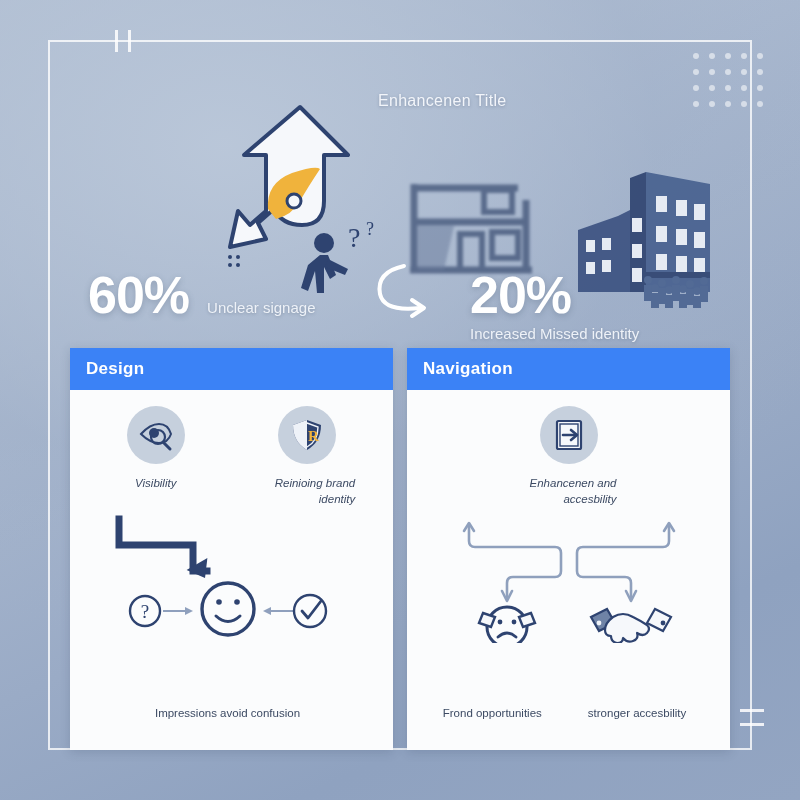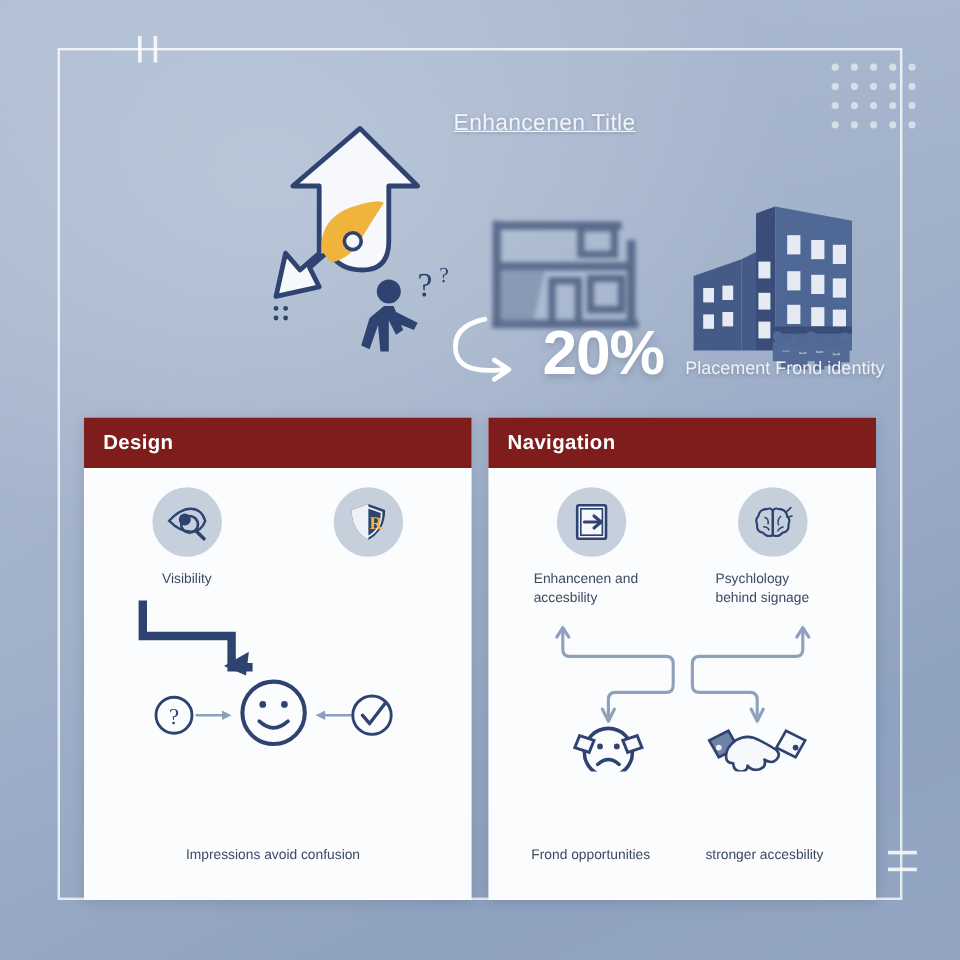--- a/index.html
+++ b/index.html
@@ -28,52 +28,51 @@
   
   .dotgrid{position:absolute;left:688px;top:48px;display:grid;
     grid-template-columns:repeat(5,16px);grid-template-rows:repeat(4,16px);}
   .dotgrid i{width:6px;height:6px;border-radius:50%;background:rgba(255,255,255,0.55);
     display:block;margin:5px;}
 
   
   .hero{position:absolute;left:48px;top:42px;right:48px;height:300px;}
   .title{
     position:absolute;left:378px;top:92px;width:260px;
-    color:#f2f5fa;font-size:19px;letter-spacing:.3px;
+    color:#f2f5fa;font-size:16px;letter-spacing:.3px;
     text-shadow:0 1px 3px rgba(60,75,100,.35);
-    text-decoration:underline;
   }
   .arrow-art{position:absolute;left:160px;top:55px;width:180px;height:200px;}
   .store-art{position:absolute;left:352px;top:128px;width:140px;height:120px;
     filter:blur(1.6px);opacity:.72;}
   .office-art{position:absolute;left:512px;top:126px;width:190px;height:140px;opacity:.9;}
 
   
   .stat{position:absolute;display:flex;align-items:baseline;}
   .stat .num{font-size:52px;font-weight:bold;color:#ffffff;letter-spacing:-1px;
     text-shadow:0 2px 6px rgba(70,85,110,.3);}
   .stat .cap{font-size:15px;color:#eef2f8;margin-left:18px;
     text-shadow:0 1px 3px rgba(70,85,110,.35);}
   .stat-a{left:88px;top:265px;}
-  .stat-b{left:452px;top:265px;}
+  .stat-b{left:452px;top:265px;flex-direction:column;}
   .curve-arrow{position:absolute;left:368px;top:258px;width:96px;height:70px;}
 
   
   .panels{position:absolute;left:70px;top:348px;right:70px;bottom:50px;display:flex;gap:14px;}
   .panel{flex:1;display:flex;flex-direction:column;background:#fbfcfd;
     box-shadow:0 2px 10px rgba(40,55,85,.18);}
-  .panel-head{background:#7f1d1d;color:#fff;font-size:17px;font-weight:bold;
+  .panel-head{background:#3b82f6;color:#fff;font-size:17px;font-weight:bold;
     padding:11px 16px;letter-spacing:.3px;}
   .panel-body{flex:1;display:flex;flex-direction:column;padding:16px 10px 10px;}
   .icon-row{display:flex;justify-content:space-around;}
   .icon-cell{flex:1;display:flex;flex-direction:column;align-items:center;}
   .circ{width:58px;height:58px;border-radius:50%;background:#c6d0dd;
     display:flex;align-items:center;justify-content:center;}
   .icon-label{margin-top:12px;font-size:11.5px;line-height:1.35;color:#3c4a63;
-    text-align:left;max-width:96px;}
+    text-align:right;max-width:96px;font-style:italic;}
   .flow{flex:1;position:relative;margin-top:6px;}
   .flow svg{position:absolute;left:50%;transform:translateX(-50%);top:0;}
   .flow-caps{position:absolute;left:0;right:8px;bottom:18px;display:flex;
     justify-content:center;gap:46px;}
   .flow-cap{font-size:11.5px;line-height:1.35;color:#3c4a63;text-align:center;max-width:150px;}
 </style>
 </head>
 <body>
 
 <div id="stage">
@@ -199,29 +198,33 @@
         <g transform="translate(137,123)">
             <circle cx="0" cy="0" r="4"></circle>
             <rect x="-4" y="5" width="8" height="16"></rect>
           </g>
       </g>
     </svg>
   </div>
 
   <div class="title">Enhancenen Title</div>
 
+  <div class="stat stat-a">
+    <span class="num">60%</span>
+    <span class="cap">Unclear signage</span>
+  </div>
 
   <svg class="curve-arrow" viewBox="0 0 96 70">
     <path d="M36 8 Q8 14 12 36 Q16 54 52 50" fill="none" stroke="#ffffff" stroke-width="4" stroke-linecap="round"></path>
     <path d="M44 42 L56 50 L44 58" fill="none" stroke="#ffffff" stroke-width="4" stroke-linecap="round" stroke-linejoin="round"></path>
   </svg>
 
   <div class="stat stat-b">
     <span class="num">20%</span>
-    <span class="cap">Placement Frond identity</span>
+    <span class="cap">Increased Missed identity</span>
   </div>
 
   <div class="panels">
 
     <div class="panel">
       <div class="panel-head">Design</div>
       <div class="panel-body">
         <div class="icon-row">
 
           <div class="icon-cell">
@@ -239,20 +242,21 @@
 
           <div class="icon-cell">
             <div class="circ">
               <svg width="34" height="34" viewBox="0 0 34 34">
                 <path d="M17 2 L31 7 Q31 24 17 32 Q3 24 3 7 Z" fill="#2e4370"></path>
                 <path d="M17 2 L17 32 Q3 24 3 7 Z" fill="#eef2f8"></path>
                 <path d="M17 5 L28 9 Q28 23 17 29 Q6 23 6 9 Z" fill="none" stroke="#eef2f8" stroke-width="1.4"></path>
                 <text x="18" y="23" font-family="Liberation Serif, serif" font-size="15" font-weight="bold" fill="#f0b33c">R</text>
               </svg>
             </div>
+            <div class="icon-label">Reinioing brand identity</div>
           </div>
         </div>
 
         <div class="flow">
           <svg width="270" height="130" viewBox="0 0 270 130">
             <path d="M22 6 L22 32 L96 32 L96 58 L110 58" fill="none" stroke="#2e4370" stroke-width="7" stroke-linecap="square" stroke-linejoin="miter"></path>
             <path d="M96 46 L112 58 L96 70 Z" fill="#2e4370" transform="rotate(60 104 58)"></path>
             <g>
               <circle cx="48" cy="98" r="15" fill="none" stroke="#2e4370" stroke-width="2.4"></circle>
               <text x="48" y="105" text-anchor="middle" font-family="Liberation Serif, serif" font-size="19" fill="#2e4370">?</text>
@@ -290,31 +294,20 @@
               <svg width="34" height="34" viewBox="0 0 34 34">
                 <rect x="5" y="3" width="24" height="28" rx="1.5" fill="#f6f8fb" stroke="#2e4370" stroke-width="2.2"></rect>
                 <rect x="8" y="6" width="18" height="22" fill="none" stroke="#2e4370" stroke-width="1.4"></rect>
                 <path d="M11 17 L23 17" stroke="#2e4370" stroke-width="2.6" stroke-linecap="round"></path>
                 <path d="M19 12 L25 17 L19 22" fill="none" stroke="#2e4370" stroke-width="2.6" stroke-linecap="round" stroke-linejoin="round"></path>
               </svg>
             </div>
             <div class="icon-label">Enhancenen and accesbility</div>
           </div>
 
-          <div class="icon-cell">
-            <div class="circ">
-              <svg width="34" height="34" viewBox="0 0 34 34">
-                <path d="M13 6 Q6 6 5 12 Q2 15 4 19 Q3 25 9 26 Q12 30 17 28 L17 8 Q16 5 13 6 Z" fill="none" stroke="#2e4370" stroke-width="1.8"></path>
-                <path d="M21 6 Q28 6 29 12 Q32 15 30 19 Q31 25 25 26 Q22 30 17 28 L17 8 Q18 5 21 6 Z" fill="none" stroke="#2e4370" stroke-width="1.8"></path>
-                <path d="M10 13 Q14 14 13 19 M24 12 Q20 15 22 20 M9 21 Q13 21 14 24 M26 21 Q22 22 21 25" fill="none" stroke="#2e4370" stroke-width="1.2"></path>
-                <path d="M28 9 L32 5 M29 13 L33 12" stroke="#2e4370" stroke-width="1.4" stroke-linecap="round"></path>
-              </svg>
-            </div>
-            <div class="icon-label">Psychlology behind signage</div>
-          </div>
         </div>
 
         <div class="flow">
           <svg width="280" height="130" viewBox="0 0 280 130">
             <g fill="none" stroke="#8fa0bd" stroke-width="2.6" stroke-linecap="round">
               <path d="M40 12 L40 28 Q40 34 46 34 L126 34 Q132 34 132 40 L132 58 Q132 64 126 64 L84 64 Q78 64 78 70 L78 84"></path>
               <path d="M240 12 L240 28 Q240 34 234 34 L154 34 Q148 34 148 40 L148 58 Q148 64 154 64 L196 64 Q202 64 202 70 L202 84"></path>
             </g>
             <path d="M35 18 L40 10 L45 18" fill="none" stroke="#8fa0bd" stroke-width="2.6" stroke-linecap="round" stroke-linejoin="round"></path>
             <path d="M235 18 L240 10 L245 18" fill="none" stroke="#8fa0bd" stroke-width="2.6" stroke-linecap="round" stroke-linejoin="round"></path>

